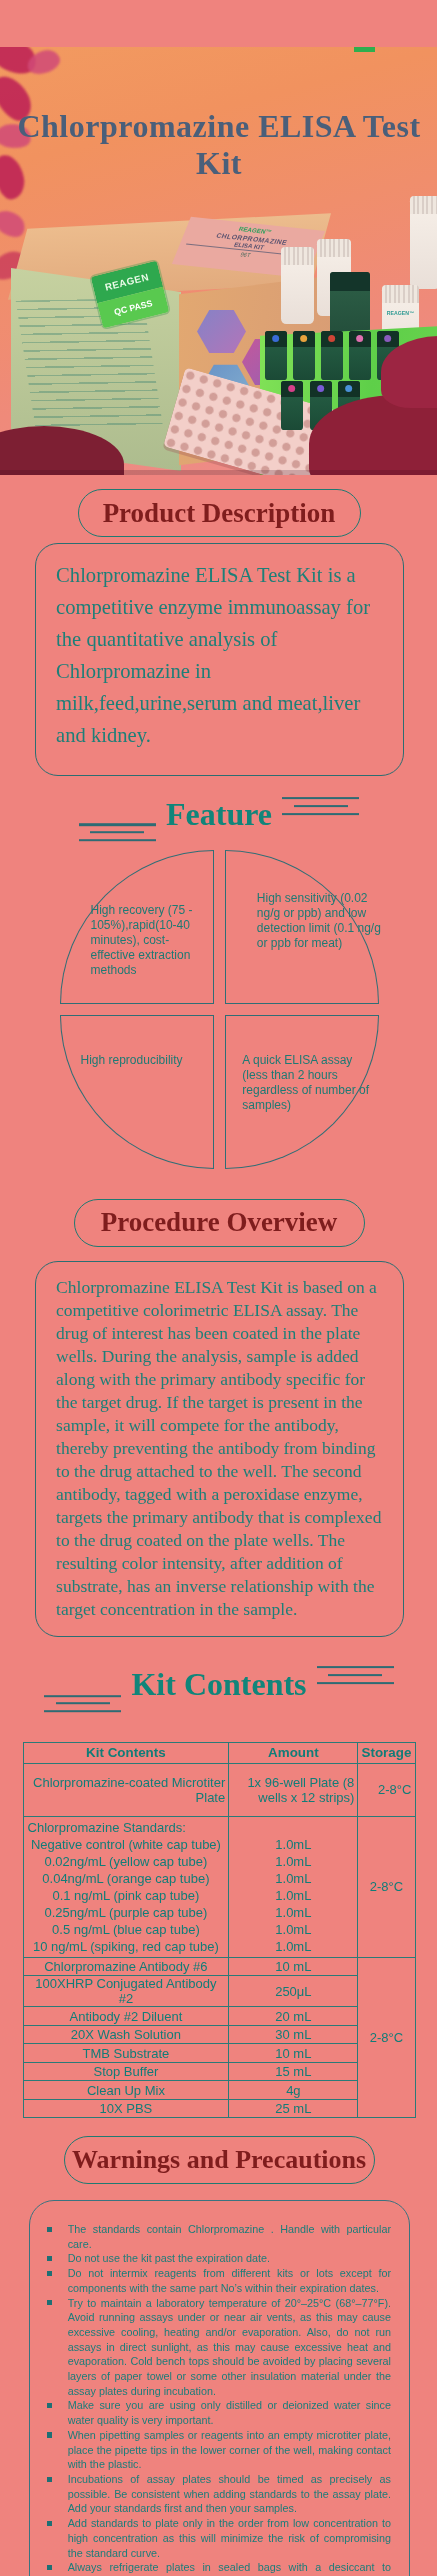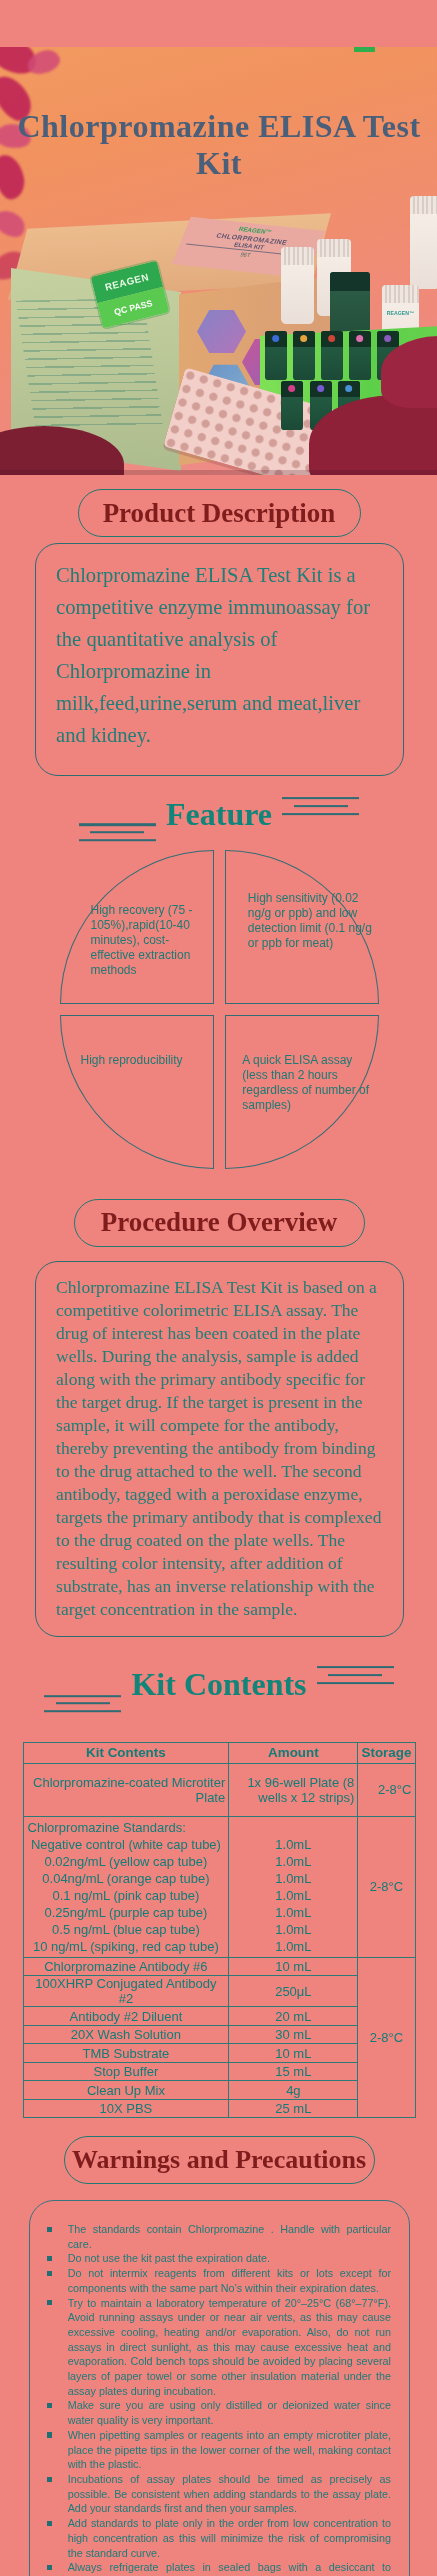--- a/index.html
+++ b/index.html
@@ -75,21 +75,21 @@
   .quad-grid{display:grid;grid-template-columns:154px 154px;grid-template-rows:154px 154px;gap:11.3px;
     width:319px;margin:15.5px auto 0;}
   .quad{border:1.5px solid #2f6e76;box-sizing:border-box;position:relative;color:#1e7a74;
     font-size:12px;line-height:15px;}
   .quad.q1{border-top-left-radius:100%;}
   .quad.q2{border-top-right-radius:100%;}
   .quad.q3{border-bottom-left-radius:100%;}
   .quad.q4{border-bottom-right-radius:100%;}
   .quad .qt{position:absolute;}
   .q1 .qt{left:30px;bottom:25px;width:123px;}
-  .q2 .qt{left:22px;bottom:52px;width:131px;}
+  .q2 .qt{left:31px;bottom:52px;width:131px;}
   .q3 .qt{left:20px;top:37px;width:124px;}
   .q4 .qt{left:16.5px;top:37px;width:130px;}
 
   
   table.kit{border-collapse:collapse;margin:37px auto 0;width:393px;color:#117d78;font-size:13px;}
   table.kit td,table.kit th{border:1px solid #2b7a78;padding:0 3.1px;}
   table.kit th{font-size:13.4px;font-weight:700;height:19.6px;}
   .col-name{width:203px;} .col-amt{width:143px;} .col-sto{width:45px;}
   td.cen{text-align:center;}
   .std-line{height:17px;line-height:17px;white-space:nowrap;}

